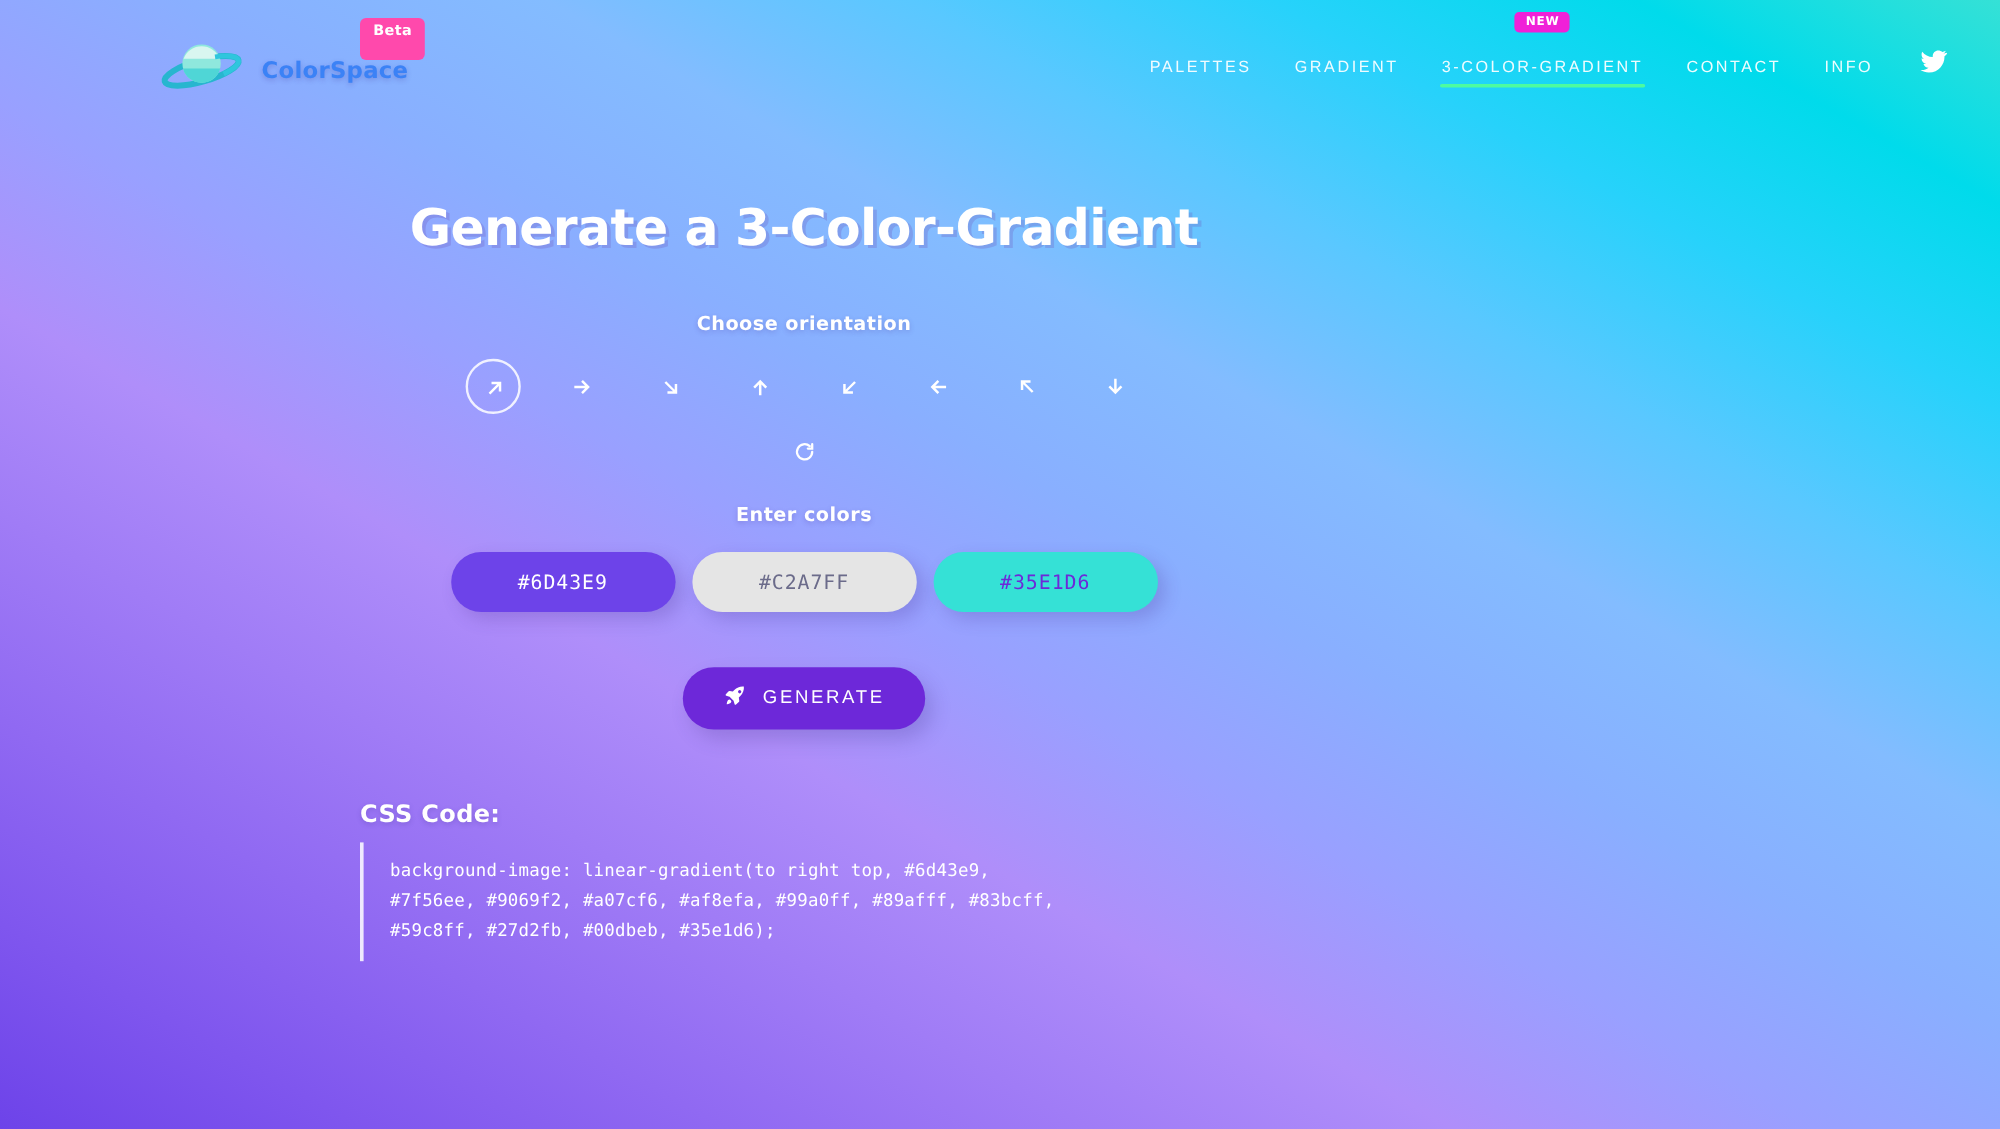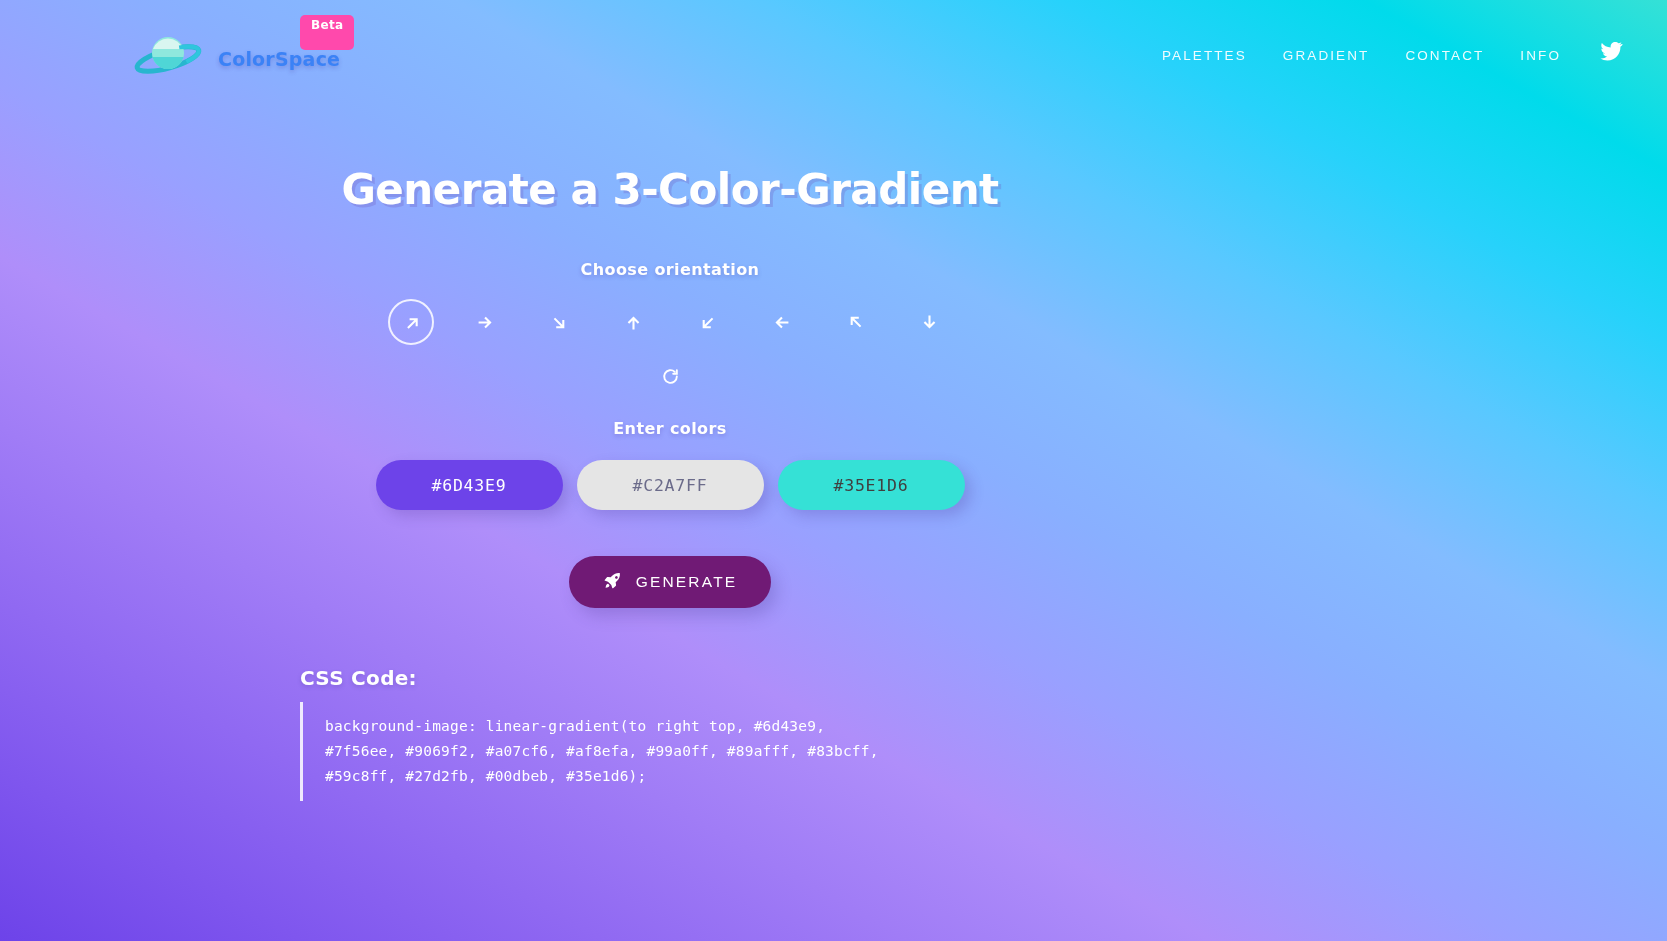--- a/index.html
+++ b/index.html
@@ -203,21 +203,21 @@
     box-shadow: 6px 6px 14px rgba(70,40,140,0.22);
     outline: none;
   }
 
   .generate-btn {
     margin-top: 46px;
     height: 52px;
     padding: 0 34px;
     border: none;
     border-radius: 26px;
-    background: #701a75;
+    background: #6d28d9;
     color: #ffffff;
     font-size: 15.5px;
     letter-spacing: 2.2px;
     display: flex;
     align-items: center;
     gap: 14px;
     cursor: pointer;
     box-shadow: 6px 8px 16px rgba(60,40,130,0.22);
     font-family: "Liberation Sans", sans-serif;
   }
@@ -273,20 +273,24 @@
     <span class="beta-badge">Beta</span>
   </div>
 
   <nav class="nav">
     <div class="nav-item">
       <span>PALETTES</span>
     </div>
     <div class="nav-item">
       <span>GRADIENT</span>
     </div>
+    <div class="nav-item active">
+      <span class="new-badge">NEW</span>
+      <span>3-COLOR-GRADIENT</span>
+    </div>
     <div class="nav-item">
       <span>CONTACT</span>
     </div>
     <div class="nav-item">
       <span>INFO</span>
     </div>
     <div class="twitter-link">
       <span>
         <svg viewBox="0 0 24 24" width="24" height="24" fill="#ffffff">
           <path d="M23 4.9c-.8.4-1.7.6-2.6.8 1-.6 1.7-1.5 2-2.5-.9.5-1.9.9-2.9 1.1C18.7 3.4 17.5 3 16.2 3c-2.5 0-4.6 2-4.6 4.6 0 .4 0 .7.1 1C8 8.4 4.9 6.7 2.9 4.1c-.4.7-.6 1.5-.6 2.3 0 1.6.8 3 2 3.8-.7 0-1.4-.2-2-.6v.1c0 2.2 1.6 4.1 3.7 4.5-.4.1-.8.2-1.2.2-.3 0-.6 0-.9-.1.6 1.8 2.2 3.1 4.2 3.2-1.6 1.2-3.5 1.9-5.6 1.9H1.4c2 1.3 4.4 2 7 2 8.4 0 13-7 13-13v-.6c.9-.6 1.7-1.4 2.3-2.3z"></path>
@@ -350,21 +354,21 @@
       <path d="M20 12a8 8 0 1 1-2.6-5.9"></path>
       <path d="M20 4v4.6h-4.6"></path>
     </svg>
   </div>
 
   <div class="section-label colors-label">Enter colors</div>
 
   <div class="color-row">
     <input class="color-input" type="text" readonly="" style="background: rgb(109, 67, 233); color: rgb(255, 255, 255);" value="#6D43E9">
     <input class="color-input" type="text" readonly="" style="background: #e5e5e5; color: rgb(107, 107, 138);" value="#C2A7FF">
-    <input class="color-input" type="text" readonly="" style="background: rgb(53, 225, 214); color: #404040;" value="#35E1D6">
+    <input class="color-input" type="text" readonly="" style="background: rgb(53, 225, 214); color: #6d28d9;" value="#35E1D6">
   </div>
 
   <button class="generate-btn">
     <span>
       <svg viewBox="0 0 24 24" width="19" height="19" fill="#ffffff">
         <path d="M21.3 2.7c-3.6-.5-7.3 1-10 3.7l-1.6 1.6-3.3-.5c-.5-.1-1 .1-1.4.5L2.4 10.9c-.5.5-.3 1.3.4 1.5l3.5 1.1 4.2 4.2 1.1 3.5c.2.7 1 .9 1.5.4l2.9-2.6c.4-.4.6-.9.5-1.4l-.5-3.3 1.6-1.6c2.7-2.7 4.2-6.4 3.7-10zM15.8 9.4a1.7 1.7 0 1 1 2.4-2.4 1.7 1.7 0 0 1-2.4 2.4z"></path>
         <path d="M4.6 17.2c-1 1-1.3 4-1.3 4s3-.3 4-1.3a1.93 1.93 0 1 0-2.7-2.7z"></path>
       </svg>
     </span>
     <span>GENERATE</span>

